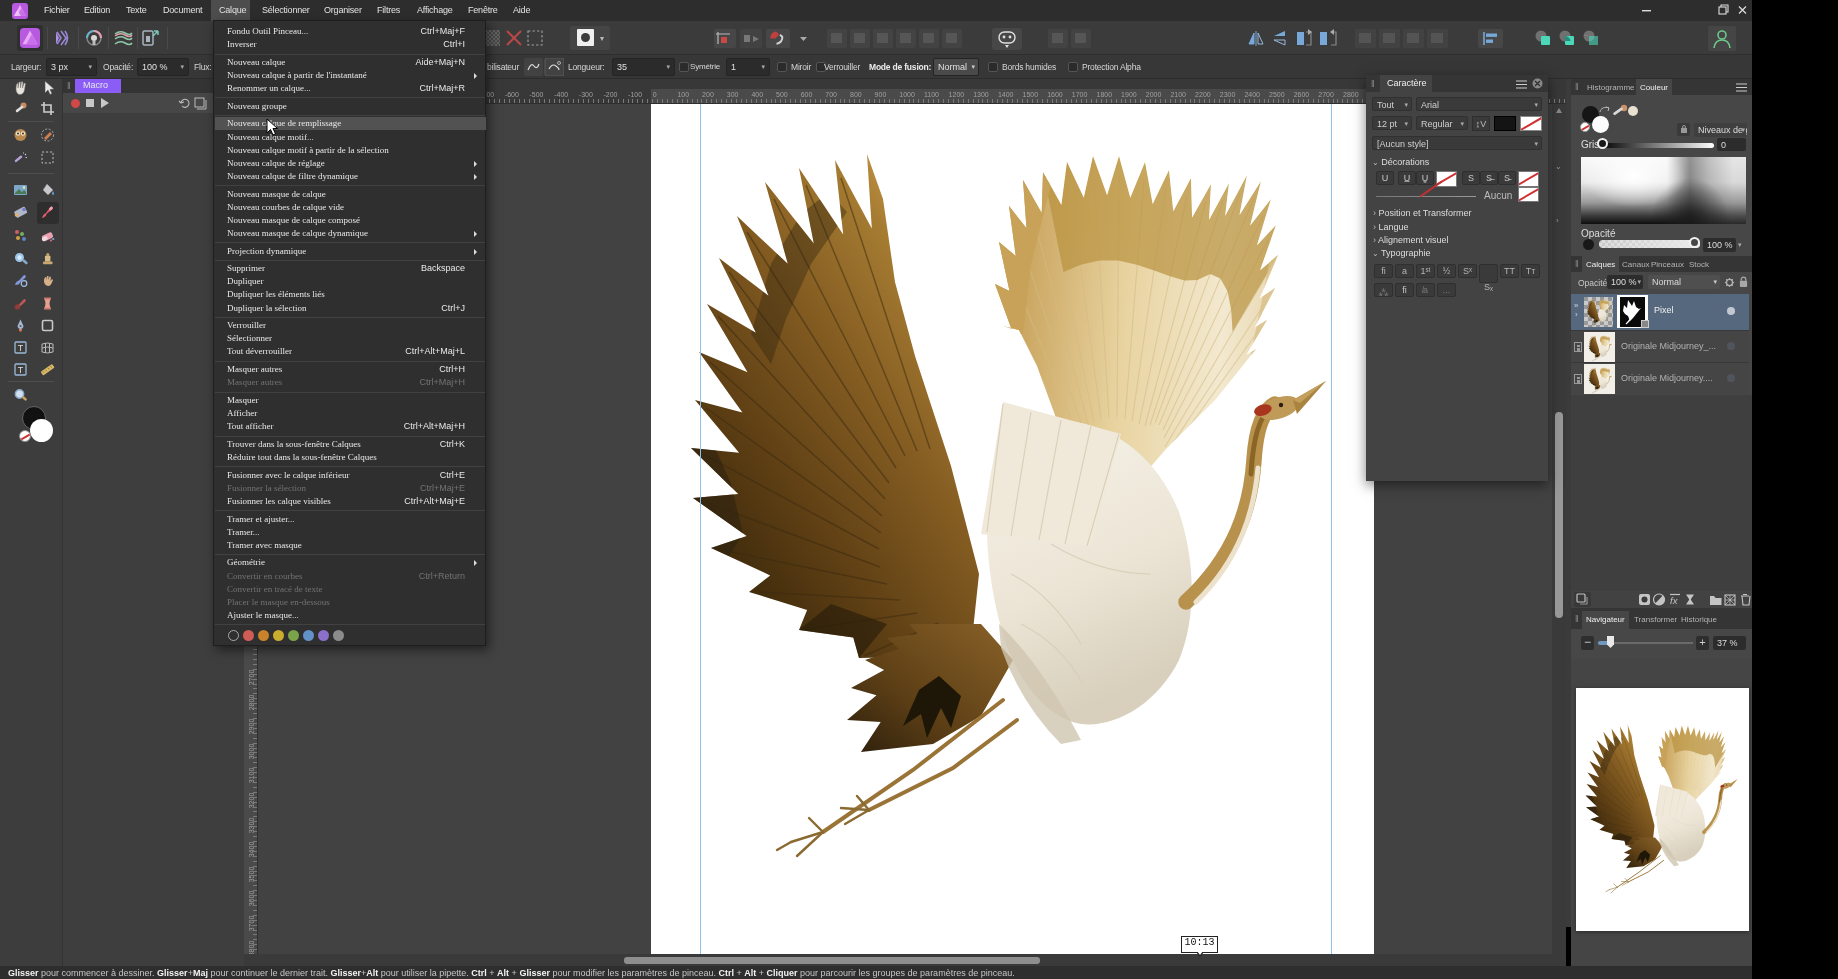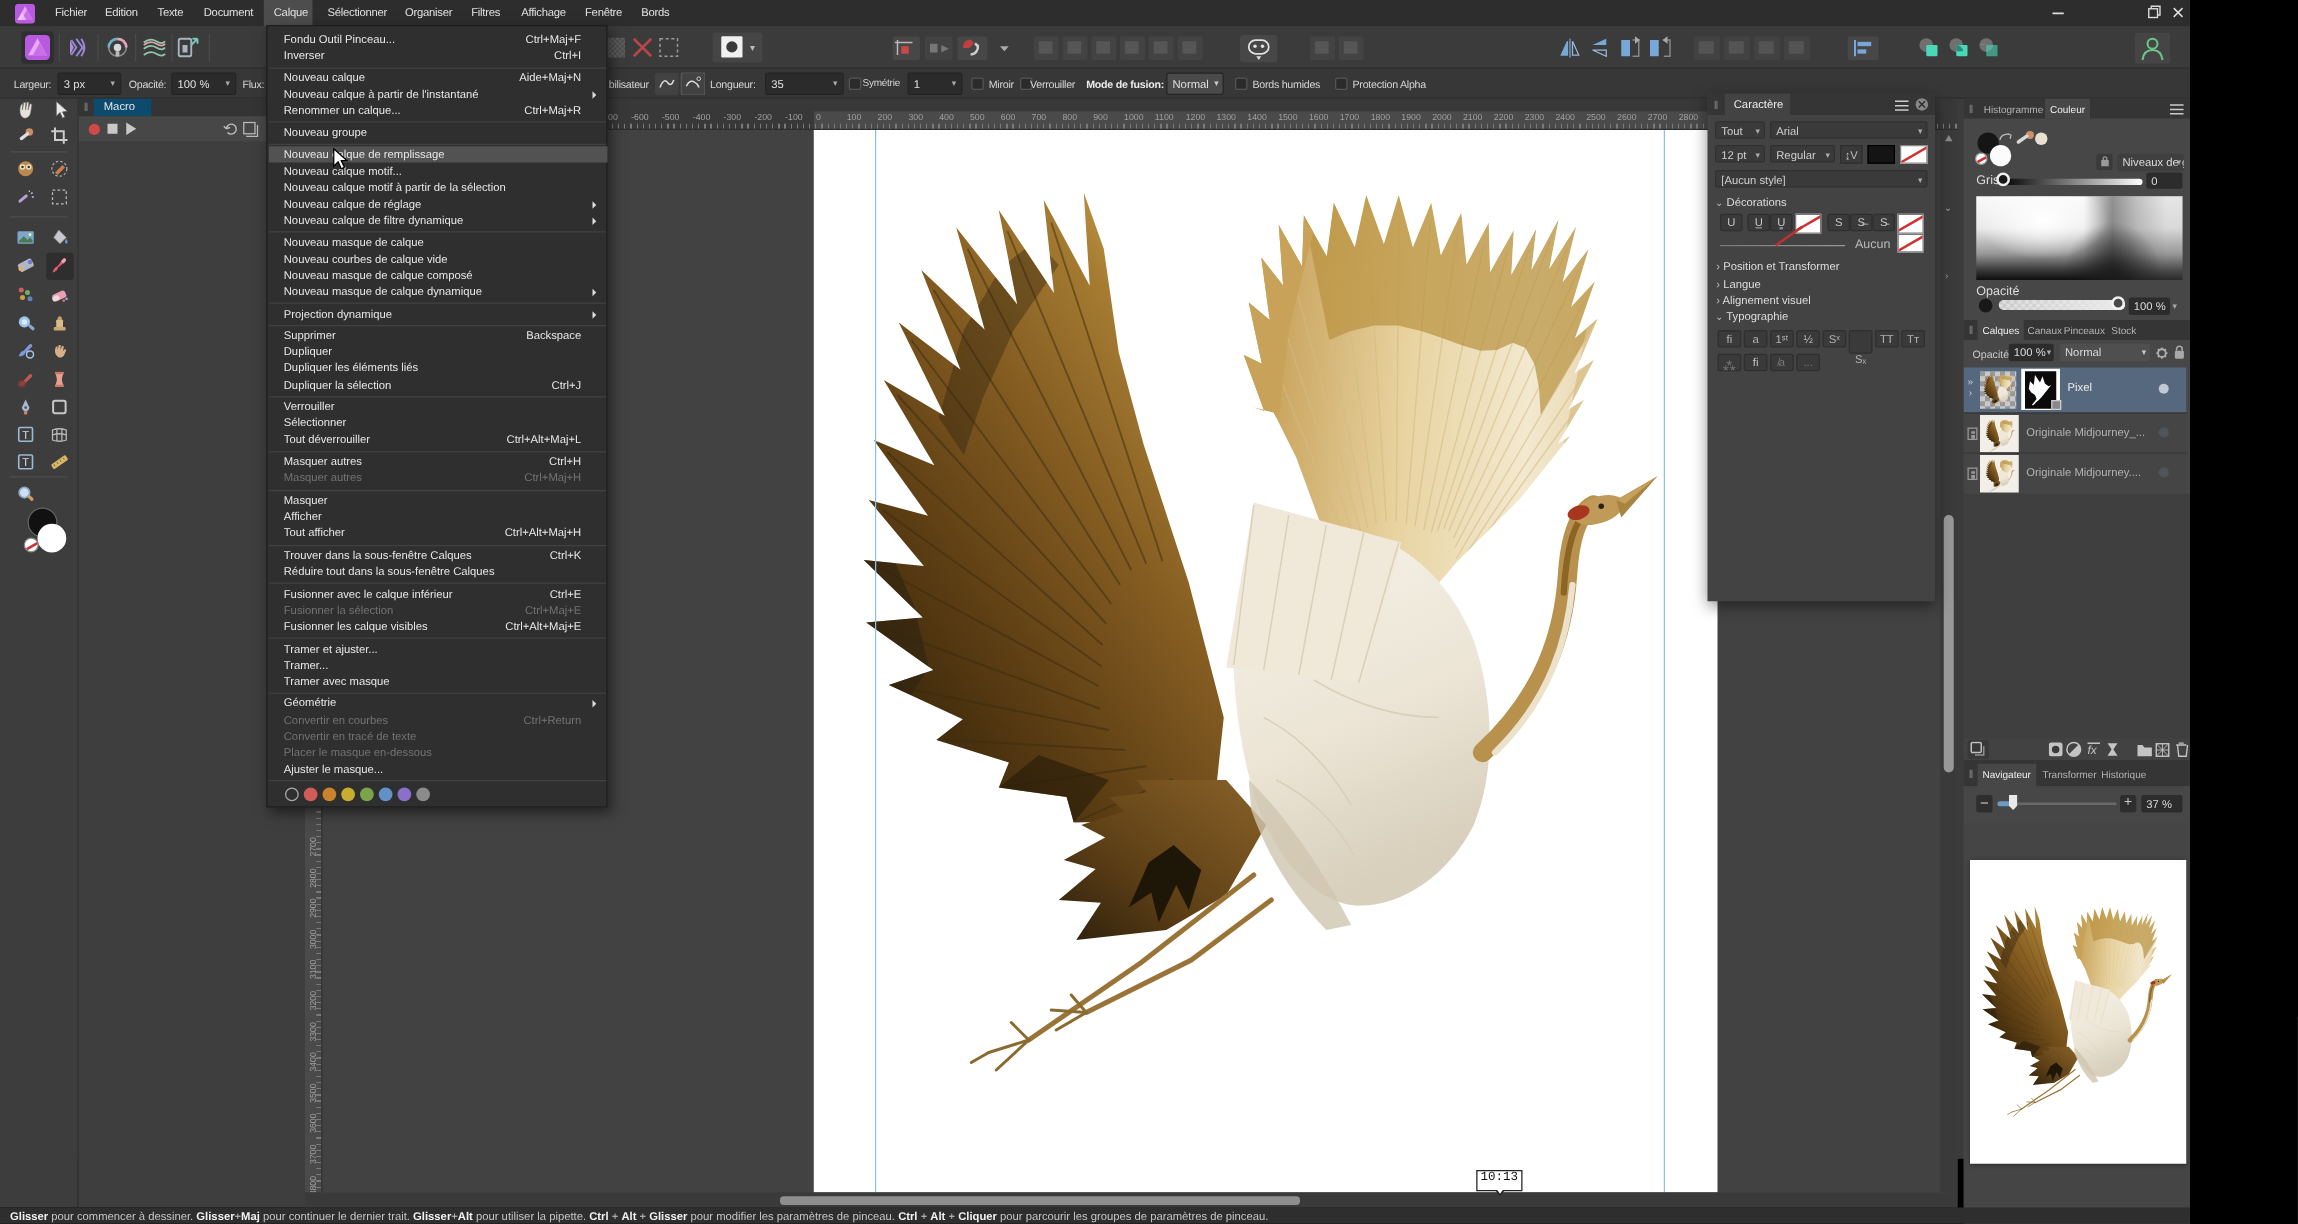--- a/index.html
+++ b/index.html
@@ -36,21 +36,21 @@
 .tabrow { position:absolute; left:0; width:181px; height:16px; background:#353535; }
 .tab { position:absolute; top:0; height:16px; font-size:8px; color:#b4b4b4; padding:3.5px 4px; white-space:nowrap; }
 .tab.act { background:#474747; color:#f0f0f0; }
 .burger { position:absolute; right:5px; width:11px; color:#ccc; }
 .pbox { position:absolute; height:14px; background:#2c2c2c; border-radius:2px; font-size:9px; color:#dcdcdc; padding:2px 4px; white-space:nowrap; overflow:hidden; }
 #statusbar { position:absolute; left:0; top:966px; width:1752px; height:13px; background:#2e2e2e; color:#c6c6c6;
   font-size:9px; padding-left:8px; padding-top:2px; }
 #statusbar b { color:#f2f2f2; }
 #menupanel { position:absolute; left:213px; top:20px; width:273px; height:626px; background:#2f2f2f;
   border:1px solid #1e1e1e; box-shadow:3px 4px 10px rgba(0,0,0,0.5); z-index:50; }
-.mi { position:absolute; left:13px; height:13.1px; line-height:13.1px; font-size:9px; color:#e8e8e8; white-space:nowrap; }
+.mi { position:absolute; left:13px; height:13.1px; line-height:13.1px; font-size:9px; color:#e8e8e8; white-space:nowrap;font-family:Liberation Serif, serif; }
 .mi.dis { color:#737373; }
 .msc { position:absolute; right:20px; height:13.1px; line-height:13.1px; font-size:9px; color:#e8e8e8; }
 .msc.dis { color:#737373; }
 .msep { position:absolute; left:1px; width:270px; height:1px; background:#414141; }
 .mhl { position:absolute; left:1px; width:271px; height:13.1px; background:#525252; }
 .msub { position:absolute; right:8px; width:0; height:0; border-left:3.5px solid #ddd; border-top:3px solid transparent; border-bottom:3px solid transparent; }
 .mcirc { position:absolute; width:11px; height:11px; border-radius:50%; }
 #charpanel { position:absolute; left:1366px; top:75px; width:182px; height:406px; background:#434343;
   box-shadow:0 4px 12px rgba(0,0,0,0.5); z-index:40; }
 .cp-row-box { position:absolute; height:14px; background:#3a3a3a; border:1px solid #303030; border-radius:2px; font-size:9px; color:#cfcfcf; padding:2px 4px; white-space:nowrap; overflow:hidden; }
@@ -200,21 +200,21 @@
     <span class="mnu" style="left:84px">Edition</span>
     <span class="mnu" style="left:126px">Texte</span>
     <span class="mnu" style="left:163px">Document</span>
     <div class="abs" style="left:211px;top:0;width:39px;height:21px;background:#4d4d4d"></div>
     <span class="mnu" style="left:219px">Calque</span>
     <span class="mnu" style="left:262px">Sélectionner</span>
     <span class="mnu" style="left:324px">Organiser</span>
     <span class="mnu" style="left:377px">Filtres</span>
     <span class="mnu" style="left:417px">Affichage</span>
     <span class="mnu" style="left:468px">Fenêtre</span>
-    <span class="mnu" style="left:513px">Bords</span>
+    <span class="mnu" style="left:513px">Aide</span>
 
     <svg class="abs" style="left:1636px;top:0" width="116" height="21" viewBox="0 0 116 21">
       <rect x="6" y="10" width="9" height="1.4" fill="#ddd"></rect>
       <rect x="83" y="7" width="7" height="7" fill="none" stroke="#ddd" stroke-width="1.1"></rect>
       <path d="M85,7 L85,5 L92,5 L92,12 L90,12" fill="none" stroke="#ddd" stroke-width="1.1"></path>
       <path d="M103,6.5 L110,13.5 M110,6.5 L103,13.5" stroke="#ddd" stroke-width="1.2"></path>
     </svg>
   </div>
 
   <div id="toolbar"><div class="abs" style="left:17px;top:4px;width:26px;height:26px;background:#2f2f2f;border-radius:3px"></div>
@@ -483,21 +483,21 @@
       <div style="position:absolute;left:8px;top:94px;width:46px;height:1px;background:#4e4e4e"></div>
       <div style="position:absolute;left:8px;top:302px;width:46px;height:1px;background:#4e4e4e"></div>
     <div class="abs" style="left:22px;top:327px;width:24px;height:24px;border-radius:50%;background:#111;border:1px solid #666"></div>
     <div class="abs" style="left:30px;top:340px;width:23px;height:23px;border-radius:50%;background:#fff"></div>
     <div class="abs slash" style="left:19px;top:351px;width:12px;height:12px;border-radius:50%;border:1px solid #888"></div>
   </div>
 
   <div id="macro">
     <div id="macrotab">
         <span style="position:absolute;left:4px;top:2px;color:#888;font-size:9px">‖</span>
-      <div class="abs" style="left:12px;top:0;width:46px;height:14px;background:#0c4a6e;color:#e8e8e8;font-size:9px;padding:1px 8px">Macro</div>
+      <div class="abs" style="left:12px;top:0;width:46px;height:14px;background:#8b5cf6;color:#e8e8e8;font-size:9px;padding:1px 8px">Macro</div>
     </div>
     <div id="macrobar">
       <div class="abs" style="left:8px;top:6px;width:9px;height:9px;border-radius:50%;background:#d04848"></div>
       <div class="abs" style="left:23px;top:6px;width:8px;height:8px;background:#c8c8c8"></div>
       <div class="abs" style="left:38px;top:5px;width:0;height:0;border-left:8px solid #c8c8c8;border-top:5px solid transparent;border-bottom:5px solid transparent"></div>
       <svg class="abs" style="left:114px;top:3px" width="62" height="14" viewBox="0 0 62 14">
         <path d="M4,7 a4,4 0 1 1 1,3 M4,7 l-2,-2 M4,7 l3,-1" stroke="#bbb" stroke-width="1.1" fill="none"></path>
         <rect x="18" y="2" width="9" height="9" fill="none" stroke="#bbb" stroke-width="1"></rect>
         <path d="M20,13 h9 v-9" stroke="#bbb" stroke-width="1" fill="none"></path>
       </svg>

